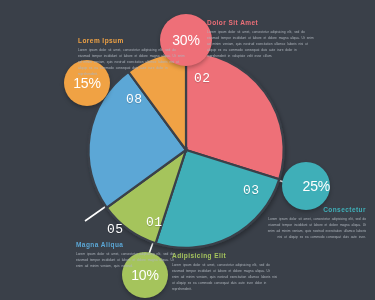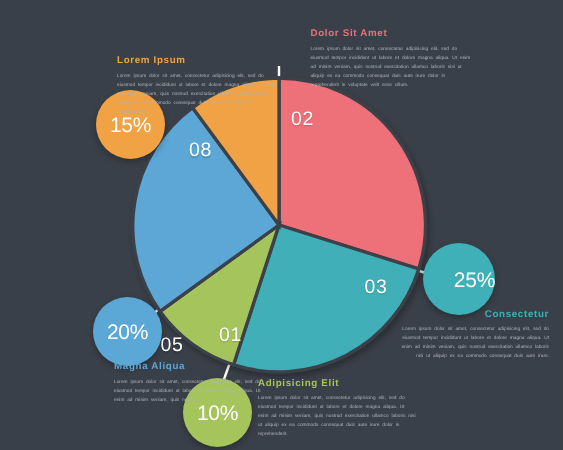--- a/index.html
+++ b/index.html
@@ -11,21 +11,21 @@
   }
   #stage{position:absolute;inset:0;}
 
   
   .pie-wrap{position:absolute;left:88px;top:52px;width:196px;height:196px;}
   .pie-svg{position:absolute;left:0;top:0;width:196px;height:196px;overflow:visible;}
 
   
   .seg-num{
     position:absolute;color:#ffffff;font-size:13px;letter-spacing:.4px;
-    font-family:Liberation Sans, sans-serif;
+    font-family:Liberation Mono, monospace;
     text-shadow:0 1px 1px rgba(0,0,0,.18);
   }
 
   
   .lines{position:absolute;left:0;top:0;width:375px;height:300px;overflow:visible;}
 
   
   .bubble{
     position:absolute;border-radius:50%;
     display:flex;align-items:center;justify-content:center;
@@ -99,36 +99,36 @@
       </g>
     </svg>
 
     <span class="seg-num" style="left:106px;top:19px;">02</span>
     <span class="seg-num" style="left:38px;top:40px;">08</span>
     <span class="seg-num" style="left:155px;top:131px;">03</span>
     <span class="seg-num" style="left:58px;top:163px;">01</span>
     <span class="seg-num" style="left:19px;top:128px;margin-top:42px;">05</span>
   </div>
 
+  <div class="bubble" style="left:160px;top:14px;width:52px;height:52px;background:#ee6f78;">
+    <span>30%</span>
+  </div>
 
   <div class="bubble" style="left:64px;top:60px;width:46px;height:46px;background:#f0a244;align-items:center;">
     <span>15%</span>
   </div>
 
   <div class="bubble" style="left:282px;top:162px;width:48px;height:48px;background:#3fafb8;justify-content:flex-end;">
     <span>25%</span>
   </div>
 
   <div class="bubble" style="left:122px;top:252px;width:46px;height:46px;background:#a5c45c;">
     <span>10%</span>
   </div>
 
-  <div class="bubble" style="left:62px;top:198px;width:46px;height:46px;background:#5ba7d6;">
-    <span>20%</span>
-  </div>
 
   <div class="block" style="left:207px;top:19px;width:110px;">
     <p class="ttl" style="color:#ee6f78;">Dolor Sit Amet</p>
     <p class="body">Lorem ipsum dolor sit amet, consectetur adipisicing elit, sed do eiusmod tempor incididunt ut labore et dolore magna aliqua. Ut enim ad minim veniam, quis nostrud exercitation ullamco laboris nisi ut aliquip ex ea commodo consequat duis aute irure dolor in reprehenderit in voluptate velit esse cillum.</p>
   </div>
 
   <div class="block" style="left:78px;top:37px;width:108px;">
     <p class="ttl" style="color:#f0a244;">Lorem Ipsum</p>
     <p class="body">Lorem ipsum dolor sit amet, consectetur adipisicing elit, sed do eiusmod tempor incididunt ut labore et dolore magna aliqua. Ut enim ad minim veniam, quis nostrud exercitation ullamco laboris nisi ut aliquip ex ea commodo consequat duis aute irure dolor in reprehenderit.</p>
   </div>

